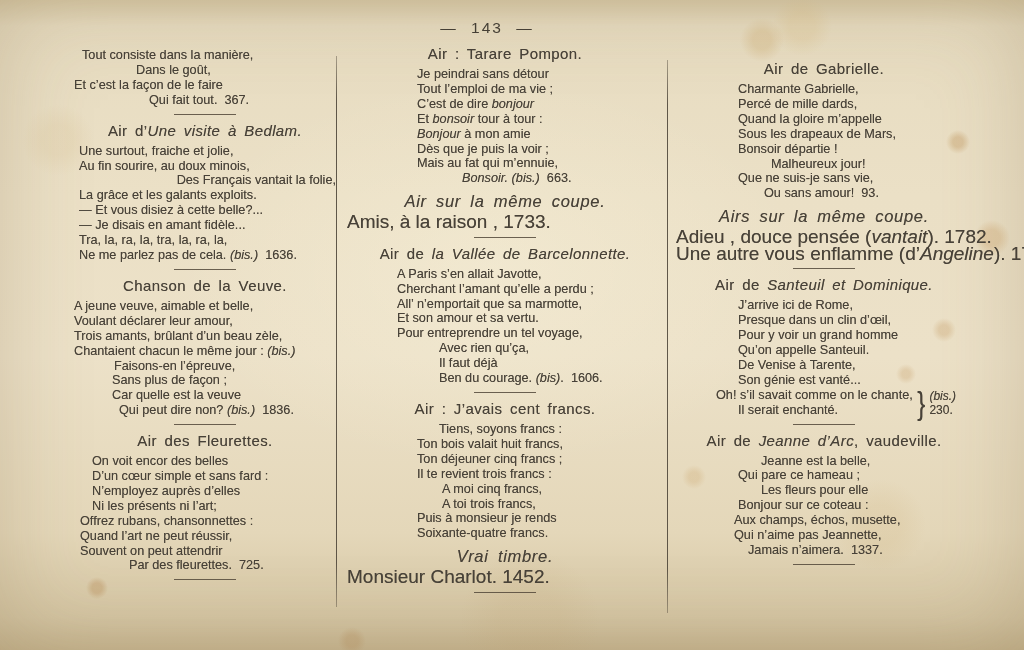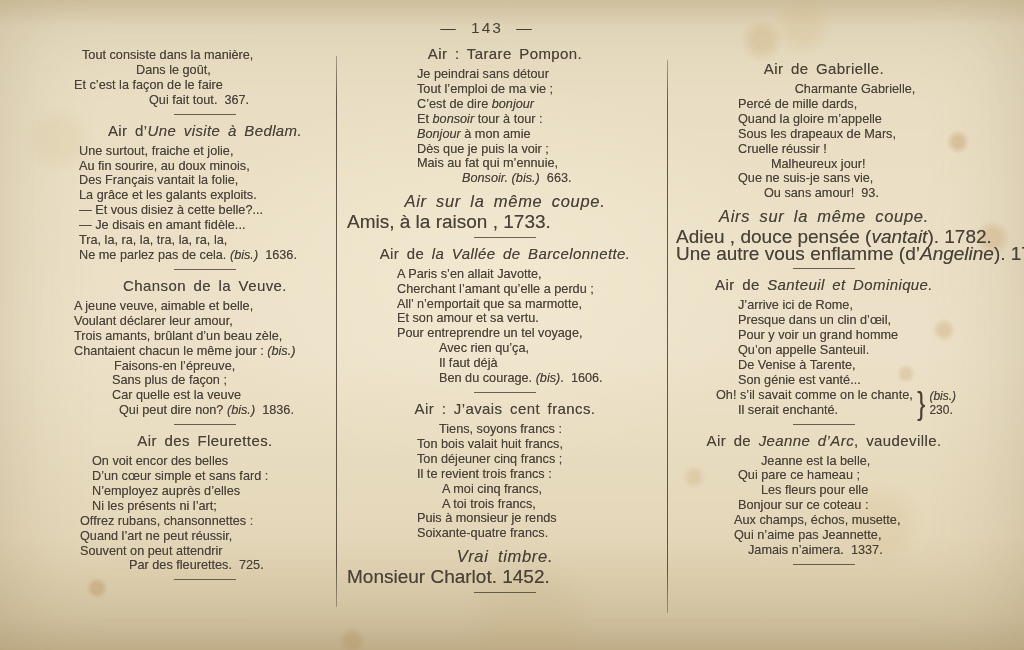--- a/index.html
+++ b/index.html
@@ -64,21 +64,21 @@
         <div class="line" style="padding-left: 8px;"><span>Tout consiste dans la manière,</span></div>
         <div class="line" style="padding-left: 62px;"><span>Dans le goût,</span></div>
         <div class="line"><span>Et c’est la façon de le faire</span></div>
         <div class="line" style="padding-left: 75px;"><span>Qui fait tout.&nbsp;&nbsp;367.</span></div>
         <div class="sep"></div>
       </div>
       <div class="section">
         <div class="title"><span>Air d’</span><span class="it">Une visite à Bedlam.</span></div>
         <div class="line" style="padding-left: 5px;"><span>Une surtout, fraiche et jolie,</span></div>
         <div class="line" style="padding-left: 5px;"><span>Au fin sourire, au doux minois,</span></div>
-        <div class="line" style="padding-left: 5px;"><span>Des Français vantait la folie,</span></div>
+        <div class="line" style="padding-left: 5px; text-align: right;"><span>Des Français vantait la folie,</span></div>
         <div class="line" style="padding-left: 5px;"><span>La grâce et les galants exploits.</span></div>
         <div class="line" style="padding-left: 5px;"><span>— Et vous disiez à cette belle?...</span></div>
         <div class="line" style="padding-left: 5px;"><span>— Je disais en amant fidèle...</span></div>
         <div class="line" style="padding-left: 5px;"><span>Tra, la, ra, la, tra, la, ra, la,</span></div>
         <div class="line" style="padding-left: 5px;"><span>Ne me parlez pas de cela. </span><span class="it">(bis.)</span><span>&nbsp;&nbsp;1636.</span></div>
         <div class="sep"></div>
       </div>
       <div class="section">
         <div class="title"><span>Chanson de la Veuve.</span></div>
         <div class="line"><span>A jeune veuve, aimable et belle,</span></div>
@@ -146,25 +146,25 @@
       </div>
       <div class="section">
         <div class="title fancy"><span>Vrai timbre.</span></div>
         <div class="line hang"><span>Monsieur Charlot. 1452.</span></div>
         <div class="sep"></div>
       </div>
     </div>
   <div class="col" id="col3">
       <div class="section">
         <div class="title"><span>Air de Gabrielle.</span></div>
-        <div class="line" style="padding-left: 62px; text-align: center;"><span>Charmante Gabrielle,</span></div>
+        <div class="line" style="padding-left: 62px;"><span>Charmante Gabrielle,</span></div>
         <div class="line" style="padding-left: 62px;"><span>Percé de mille dards,</span></div>
         <div class="line" style="padding-left: 62px;"><span>Quand la gloire m’appelle</span></div>
         <div class="line" style="padding-left: 62px;"><span>Sous les drapeaux de Mars,</span></div>
-        <div class="line" style="padding-left: 62px;"><span>Cruelle réussir !</span></div>
+        <div class="line" style="padding-left: 62px;"><span>Bonsoir départie !</span></div>
         <div class="line" style="padding-left: 95px;"><span>Malheureux jour!</span></div>
         <div class="line" style="padding-left: 62px;"><span>Que ne suis-je sans vie,</span></div>
         <div class="line" style="padding-left: 88px;"><span>Ou sans amour!&nbsp;&nbsp;93.</span></div>
       </div>
       <div class="section">
         <div class="title fancy"><span>Airs sur la même coupe.</span></div>
         <div class="line hang"><span>Adieu , douce pensée (</span><span class="it">vantait</span><span>). 1782.</span></div>
         <div class="line hang"><span>Une autre vous enflamme (d’</span><span class="it">Angeline</span><span>). 1795.</span></div>
         <div class="sep"></div>
       </div>

